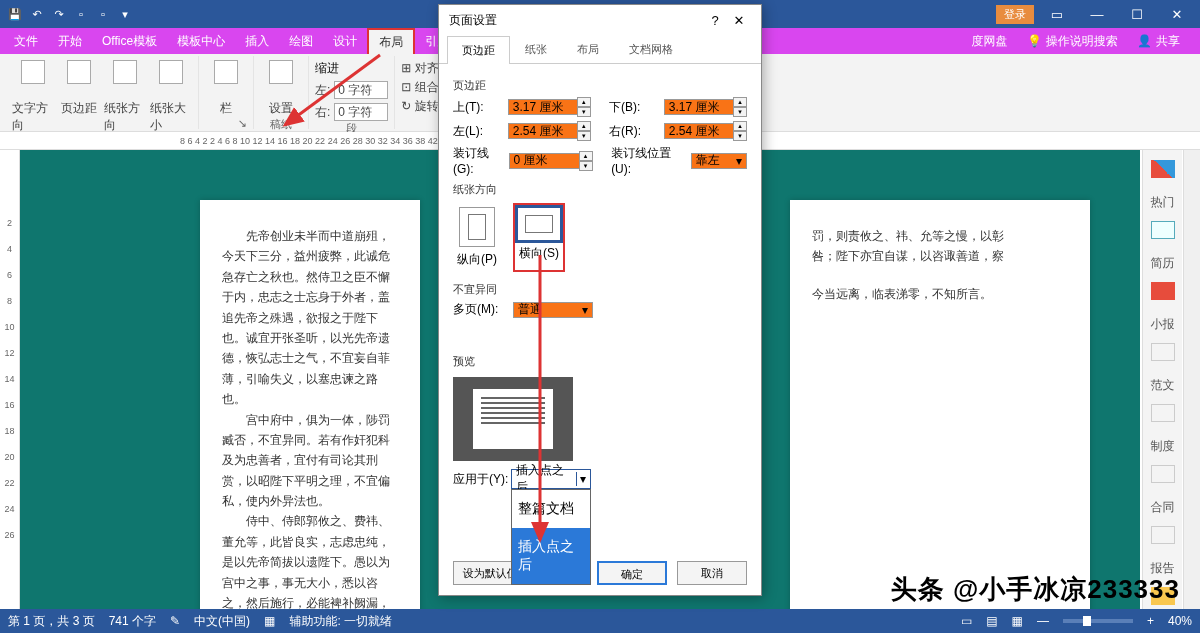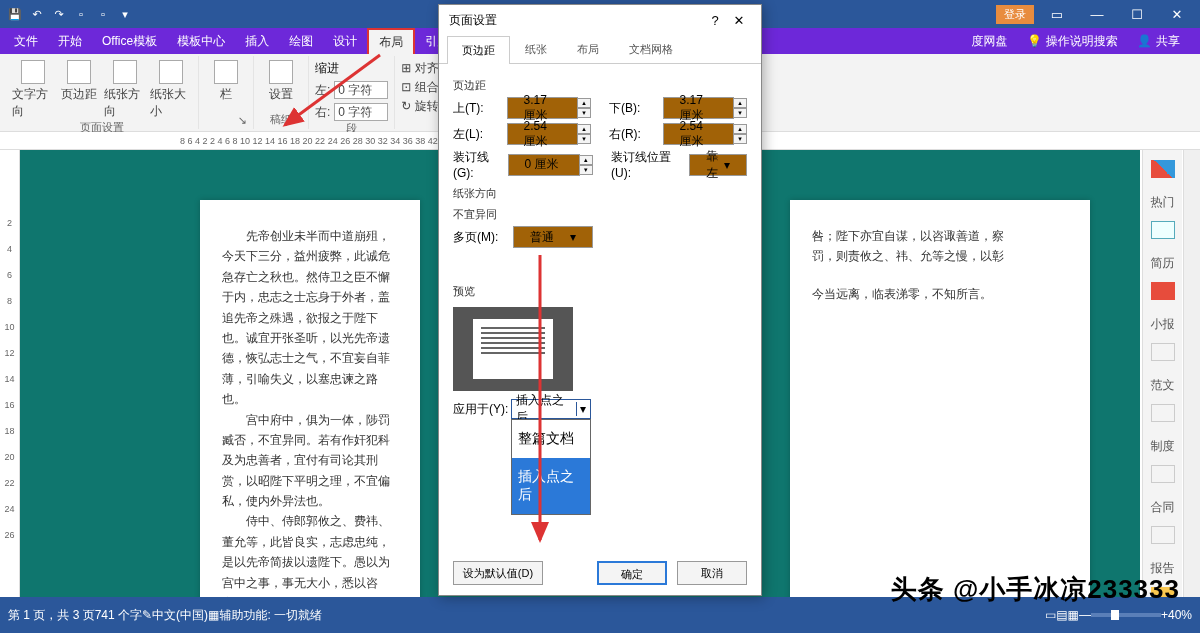--- a/index.html
+++ b/index.html
@@ -4,48 +4,48 @@
 <style>
 *{box-sizing:border-box;margin:0;padding:0;font-family:"Microsoft YaHei","Segoe UI",sans-serif;font-size:12px}
 body{background:#fff;width:1200px;height:633px;overflow:hidden;position:relative}
 .titlebar{height:28px;background:#2b579a;display:flex;align-items:center;color:#fff;padding:0 6px}
 .qat{display:flex;gap:4px;align-items:center}
 .qat span{width:18px;height:18px;display:flex;align-items:center;justify-content:center;font-size:11px}
 .title-spacer{flex:1}
 .title-right{display:flex;gap:6px;align-items:center}
 .login-btn{background:#e88c3f;padding:2px 8px;font-size:11px}
 .winbtn{width:34px;text-align:center;font-size:13px}
-.menubar{height:26px;background:#6d28d9;display:flex;align-items:center;color:#fff;padding-left:4px}
+.menubar{height:26px;background:#d946ef;display:flex;align-items:center;color:#fff;padding-left:4px}
 .menubar .mi{padding:4px 10px;cursor:pointer}
 .menubar .mi.active{background:#f3f3f3;color:#333;border:2px solid #d33;border-bottom:none}
 .menubar .share{margin-left:auto;margin-right:10px}
 .ribbon{height:78px;background:#f3f3f3;border-bottom:1px solid #ddd;display:flex;padding:2px 6px;position:relative}
 .rgroup{display:flex;flex-direction:column;align-items:center;padding:0 6px;border-right:1px solid #e4e4e4}
 .rgroup .icons{display:flex;gap:4px;flex:1;align-items:flex-start;padding-top:4px}
 .rgroup .lbl{font-size:11px;color:#666;padding-bottom:2px}
-.bigbtn{display:flex;flex-direction:column;align-items:center;width:42px;font-size:11px;color:#444;gap:2px}
+.bigbtn{display:flex;flex-direction:column;align-items:center;width:42px;font-size:11px;color:#444;gap:16px}
 .bigbtn .ic{width:24px;height:24px;border:1px solid #aaa;background:#fff}
 .smallrow{display:flex;flex-direction:column;gap:2px;font-size:11px;color:#444}
 .ruler-h{height:18px;background:#fff;border-bottom:1px solid #ddd;position:relative;font-size:9px;color:#666;display:flex;align-items:center;padding-left:180px}
 .ruler-v{width:20px;background:#fff;border-right:1px solid #ddd;position:absolute;left:0;top:150px;bottom:20px;font-size:9px;color:#666;display:flex;flex-direction:column;align-items:center;padding-top:60px}
 .doc-area{position:absolute;left:20px;top:150px;right:60px;bottom:20px;background:#0f766e;overflow:hidden}
 .page{position:absolute;left:180px;top:50px;width:220px;height:500px;background:#fff;box-shadow:0 0 6px rgba(0,0,0,.2);padding:26px 22px;font-size:10px;color:#333;line-height:1.7}
 .page2{position:absolute;left:770px;top:50px;width:300px;height:500px;background:#fff;box-shadow:0 0 6px rgba(0,0,0,.2);padding:26px 22px;font-size:10px;color:#333;line-height:1.7}
 .dialog{position:absolute;left:438px;top:4px;width:324px;height:592px;background:#fff;border:1px solid #888;box-shadow:2px 2px 12px rgba(0,0,0,.3);z-index:50}
 .dialog .dtitle{height:30px;display:flex;align-items:center;padding:0 10px;font-size:12px}
 .dtitle .sp{flex:1}
 .dtitle .cb{width:24px;text-align:center;font-size:13px}
 .dtabs{display:flex;border-bottom:1px solid #ccc;padding:0 8px}
 .dtabs .t{padding:6px 14px;font-size:11px;color:#555;border:1px solid transparent;border-bottom:none;cursor:pointer}
 .dtabs .t.active{border-color:#ccc;background:#fff;color:#000;position:relative;top:1px}
 .dbody{padding:8px 14px}
 .sect{font-size:11px;color:#333;margin:6px 0 4px}
 .frow{display:flex;align-items:center;margin:4px 0;font-size:11px}
 .frow label{width:60px}
-.frow .inp{width:76px;height:22px;border:1px solid #999;padding:0 16px;background:#a16207;display:flex;align-items:center;justify-content:space-between}
+.frow .inp{width:76px;height:16px;border:1px solid #999;padding:0 4px;background:#f97316;display:flex;align-items:center;justify-content:space-between}
 .frow .spn{display:flex;flex-direction:column;margin-left:-1px}
 .frow .spn div{width:14px;height:10px;border:1px solid #999;font-size:7px;text-align:center;line-height:8px;background:#f4f4f4}
 .frow .gap{width:20px}
 .orient{display:flex;gap:12px;margin:6px 0 10px}
 .orient .ob{display:flex;flex-direction:column;align-items:center;font-size:11px;gap:4px;padding:4px}
 .orient .ob .pic{width:36px;height:40px;border:1px solid #999;background:#fff;display:flex;align-items:center;justify-content:center}
 .orient .ob .pic.land{width:44px;height:34px}
 .orient .ob.sel{border:2px solid #d33;padding:2px}
 .orient .ob.sel .pic{border:1px solid #2b579a;outline:2px solid #2b579a}
 .preview{width:120px;height:84px;background:#555;margin:8px 0;display:flex;align-items:center;justify-content:center}
@@ -56,21 +56,21 @@
 .dropdown{position:absolute;left:58px;top:20px;width:80px;background:#fff;border:1px solid #666;z-index:10}
 .dropdown div{padding:10px 6px;font-size:14px}
 .dropdown .hl{background:#2b79d8;color:#fff}
 .dfooter{position:absolute;bottom:10px;left:14px;right:14px;display:flex;align-items:center;gap:10px}
 .dfooter .btn{width:70px;height:24px;border:1px solid #999;background:#f4f4f4;text-align:center;line-height:22px;font-size:11px}
 .dfooter .btn.primary{border:2px solid #2b79d8}
 .sidepanel{position:absolute;right:18px;top:150px;width:40px;bottom:22px;background:#f4f4f4;border-left:1px solid #ddd;display:flex;flex-direction:column;align-items:center;padding-top:6px;gap:2px}
 .sidepanel .sitem{width:34px;display:flex;flex-direction:column;align-items:center;gap:16px;padding:4px 0;font-size:10px;color:#555}
 .sidepanel .sitem .sic{width:24px;height:18px;display:flex;align-items:center;justify-content:center}
 .scrollbar-v{position:absolute;right:0;top:150px;bottom:22px;width:17px;background:#f0f0f0;border-left:1px solid #ddd}
-.statusbar{position:absolute;bottom:0;left:0;right:0;height:36px;background:#2b579a;color:#fff;display:flex;align-items:center;padding:0 8px;font-size:11px;}
+.statusbar{position:absolute;bottom:0;left:0;right:0;height:24px;background:#2b579a;color:#fff;display:flex;align-items:center;padding:0 8px;font-size:11px;gap:14px}
 .statusbar .sp{flex:1}
 .arrow{position:absolute;pointer-events:none;z-index:60}
 .watermark{position:absolute;right:20px;bottom:26px;font-size:26px;color:#000;z-index:70;font-weight:700;letter-spacing:1px}
 .indent-row{display:flex;align-items:center;gap:4px;font-size:11px;color:#444}
 .indent-row .inp2{width:54px;height:18px;border:1px solid #aaa;background:#fff;padding:0 3px}
 .vtick{margin:8px 0;font-size:9px;color:#666}
 </style>
 </head>
 <body>
 
@@ -192,22 +192,22 @@
 </div>
 
 <div class="doc-area">
   <div class="page">
     <p>　　先帝创业未半而中道崩殂，今天下三分，益州疲弊，此诚危急存亡之秋也。然侍卫之臣不懈于内，忠志之士忘身于外者，盖追先帝之殊遇，欲报之于陛下也。诚宜开张圣听，以光先帝遗德，恢弘志士之气，不宜妄自菲薄，引喻失义，以塞忠谏之路也。</p>
     <p>　　宫中府中，俱为一体，陟罚臧否，不宜异同。若有作奸犯科及为忠善者，宜付有司论其刑赏，以昭陛下平明之理，不宜偏私，使内外异法也。</p>
     <p>　　侍中、侍郎郭攸之、费祎、董允等，此皆良实，志虑忠纯，是以先帝简拔以遗陛下。愚以为宫中之事，事无大小，悉以咨之，然后施行，必能裨补阙漏，有所广益。</p>
 
   </div>
   <div class="page2">
+    <p>罚，则责攸之、祎、允等之慢，以彰</p>
     <p>咎；陛下亦宜自谋，以咨诹善道，察</p>
-    <p>罚，则责攸之、祎、允等之慢，以彰</p>
     <br>
     <p>今当远离，临表涕零，不知所言。</p>
   </div>
 </div>
 
 <div class="sidepanel">
   <div class="sitem">
       <div class="sic" style="background:linear-gradient(45deg,#e74c3c 50%,#3498db 50%)"></div>
       <span>热门</span>
     </div>
@@ -296,20 +296,34 @@
         </div>
       <div class="gap"></div>
       <label style="width:86px">装订线位置(U):</label>
       <div class="inp" style="width:60px">
           <span>靠左</span>
           <span>▾</span>
         </div>
     </div>
 
     <div class="sect">纸张方向</div>
+    <div class="orient">
+      <div class="ob">
+          <div class="pic">
+            <div style="width:18px;height:26px;border:1px solid #777"></div>
+          </div>
+          <span>纵向(P)</span>
+        </div>
+      <div class="ob sel">
+          <div class="pic land">
+            <div style="width:28px;height:18px;border:1px solid #777"></div>
+          </div>
+          <span>横向(S)</span>
+        </div>
+    </div>
 
     <div class="sect">不宜异同</div>
     <div class="frow">
       <label>多页(M):</label>
       <div class="inp" style="width:80px">
           <span>普通</span>
           <span>▾</span>
         </div>
     </div>
 

